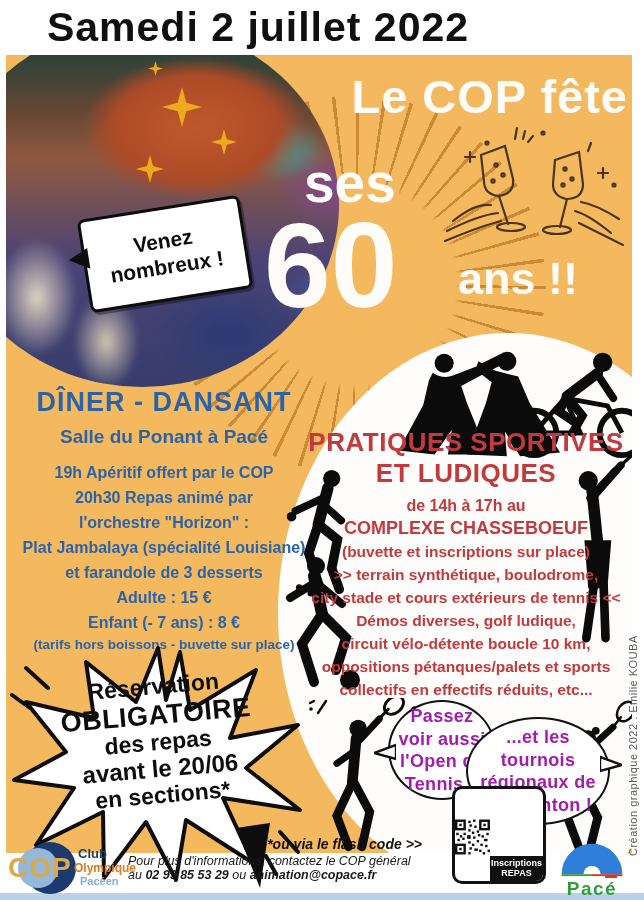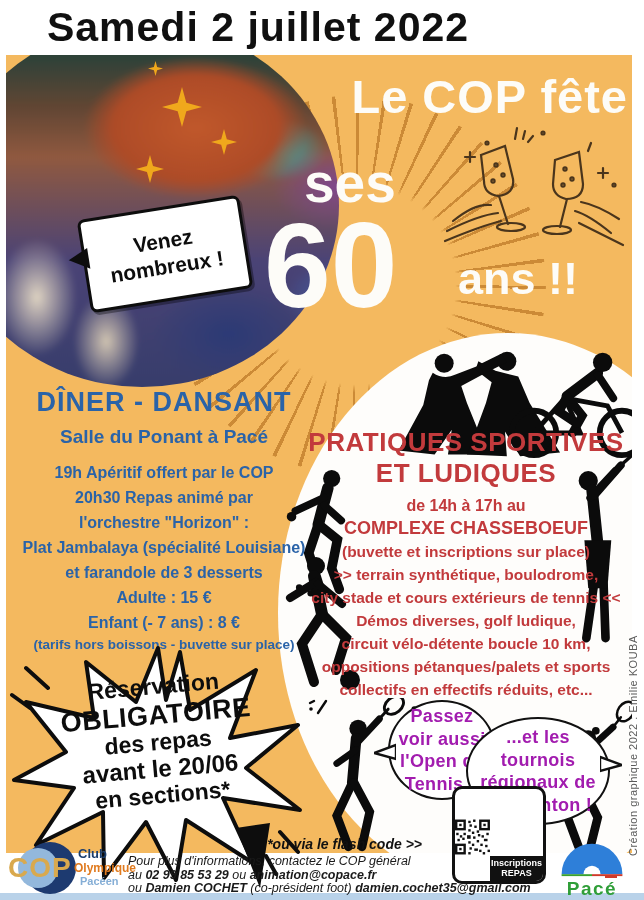--- a/index.html
+++ b/index.html
@@ -405,21 +405,20 @@
     <div class="cop-c2"></div>
     <div class="cop-txt">COP</div>
     <div class="cop-l1">Club</div>
     <div class="cop-l2">Olympique</div>
     <div class="cop-l3">Pacéen</div>
   </div>
 
   <div class="contact">
     <div class="c1">Pour plus d'informations, contactez le COP général</div>
     <div class="c2"><span>au </span><b>02 99 85 53 29</b><span> ou </span><b>animation@copace.fr</b></div>
-    <div class="c3"><span>ou </span><b>Damien COCHET</b><span> (co-président foot) </span><b>damien.cochet35@gmail.com</b></div>
   </div>
 
   <div class="pacelogo">
     <svg width="72" height="38" viewBox="0 0 72 40">
       <path d="M4,36 A32,32 0 0 1 68,36 Z" fill="#2e7fd9"></path>
       <circle cx="36" cy="36" r="9" fill="#ffffff"></circle>
       <rect x="4" y="36" width="32" height="2" fill="#3aa12f"></rect>
         <rect x="36" y="36" width="32" height="2" fill="#d03a2a"></rect>
     </svg>
     <div class="pace-name">Pac<span class="ebar">é</span></div>

